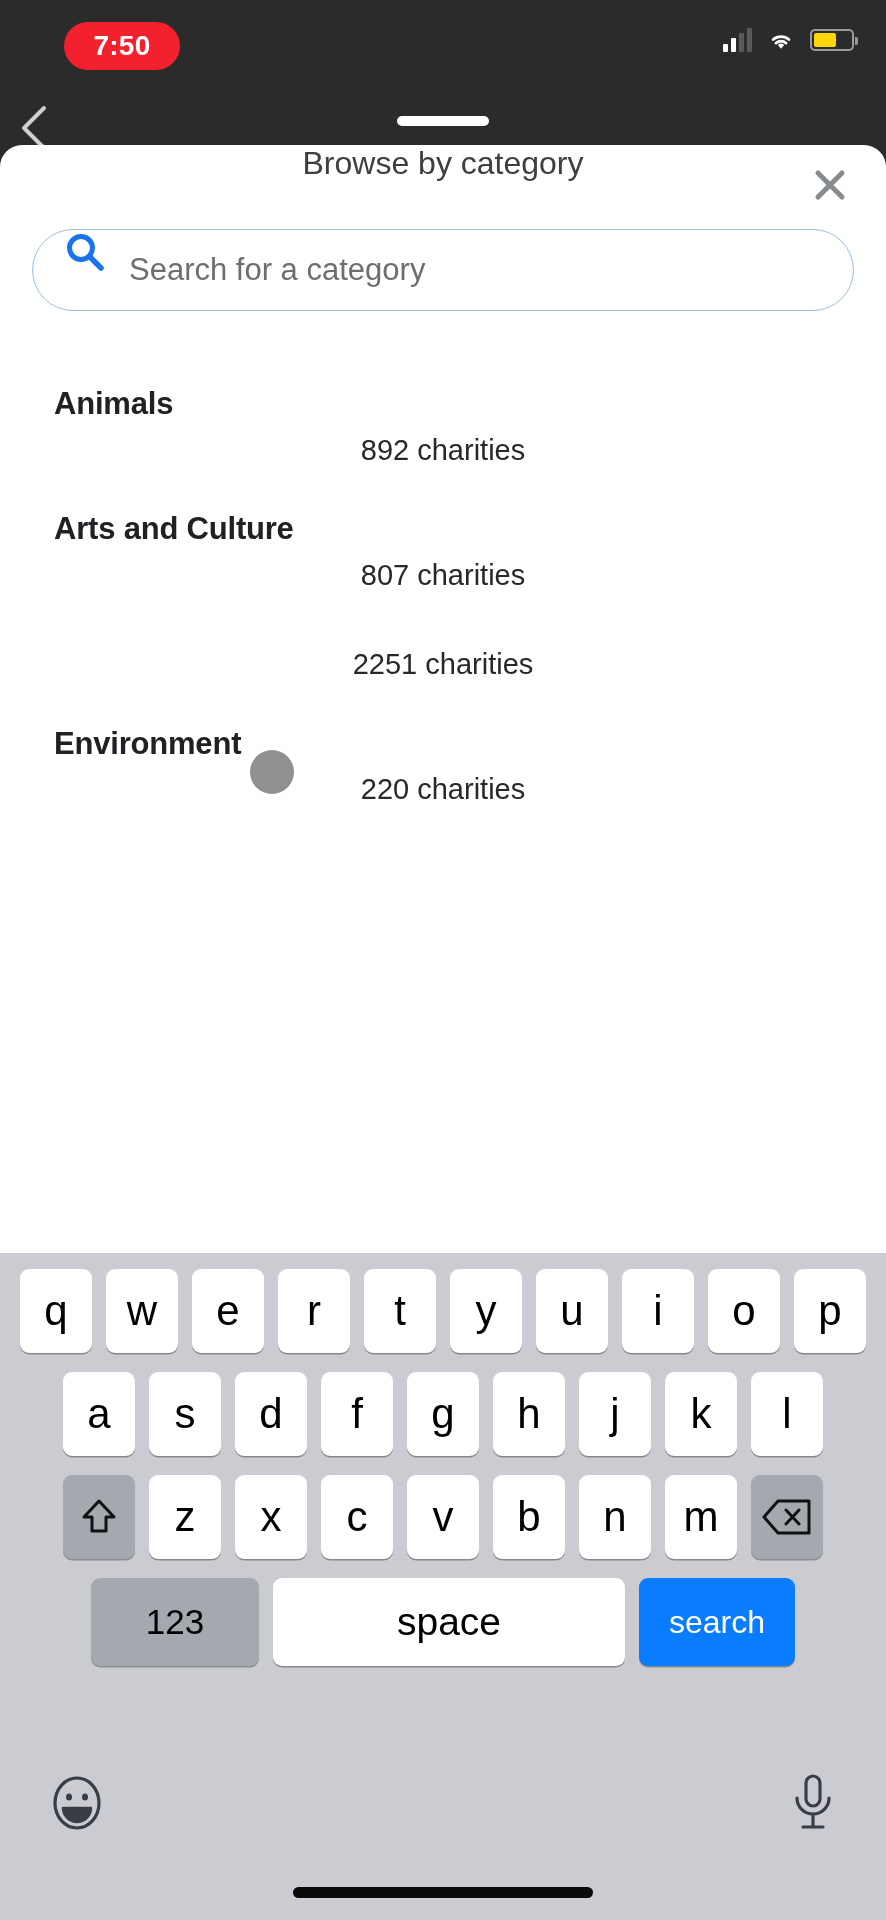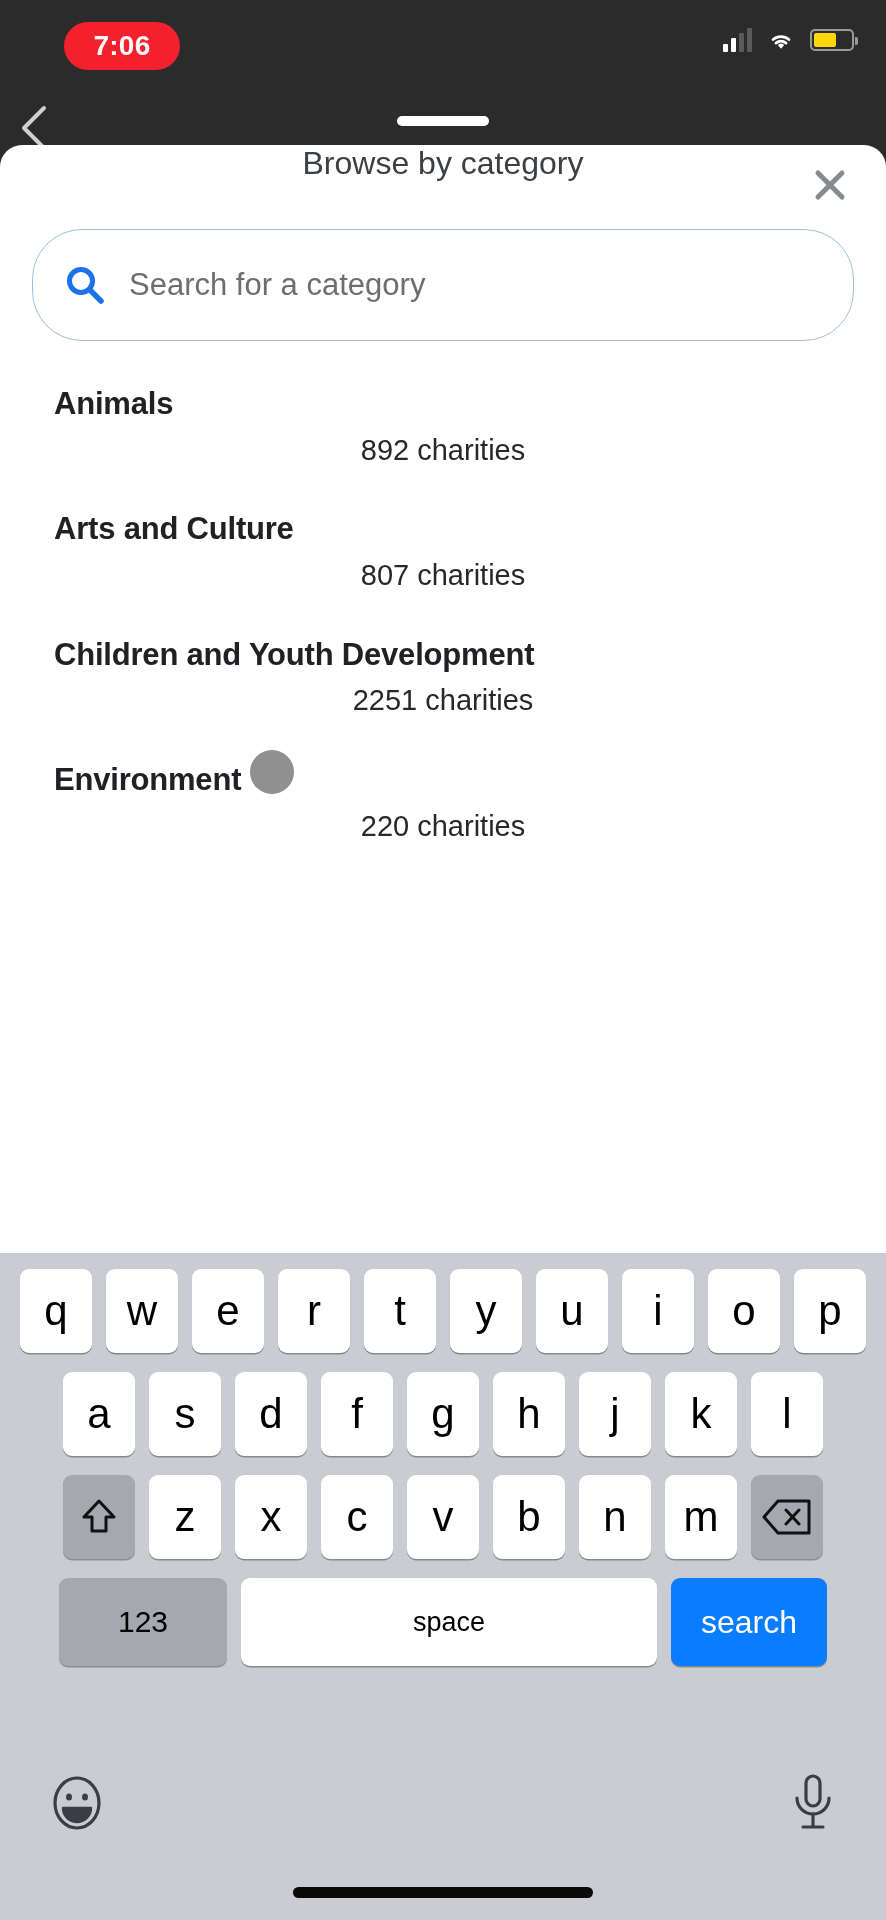--- a/index.html
+++ b/index.html
@@ -88,25 +88,25 @@
     position: absolute; right: 30px; top: 50%;
     transform: translateY(-50%);
     width: 52px; height: 52px;
     display: flex; align-items: center; justify-content: center;
     cursor: pointer;
   }
 
   
   #search-field {
     position: absolute; left: 32px; top: 84px;
-    width: 822px; height: 112px;
+    width: 822px; height: 82px;
     border: 1.5px solid #9cc0dd;
     border-radius: 50px;
     background: #ffffff;
-    display: flex; align-items: center;
+    display: flex; 
     padding: 0 30px;
   }
   #search-icon { flex: 0 0 auto; margin-right: 22px; }
   #search-input {
     flex: 1 1 auto;
     border: none; outline: none; background: transparent;
     font-family: "Liberation Sans", sans-serif;
     font-size: 31px; color: #202124;
   }
   #search-input::placeholder { color: #6d6e71; }
@@ -173,22 +173,22 @@
   #kb-row-2 .key { width: 72px; }
   #kb-row-3 { gap: 14px; }
   #kb-row-3 .key { width: 72px; }
   .key.special {
     background: #a5a8af;
     box-shadow: 0 1.5px 0 rgba(0,0,0,0.3);
   }
   #key-shift { width: 98px; }
   #key-backspace { width: 98px; }
   #kb-row-4 { gap: 14px; margin-top: 4px; }
-  #key-123 { width: 168px; font-size: 30px; }
-  #key-space { width: 416px; font-size: 27px; text-align: center; }
+  #key-123 { width: 168px; font-size: 35px; }
+  #key-space { width: 352px; font-size: 39px; text-align: center; }
   #key-search {
     width: 156px; font-size: 32px;
     background: #0a7cff; color: #ffffff;
   }
   #kb-row-4 .key { height: 88px; }
 
   #kb-bottom-row {
     position: absolute; left: 0; bottom: 72px;
     width: 886px; height: 86px;
     display: flex; align-items: center; justify-content: space-between;
@@ -204,21 +204,21 @@
     border-radius: 6px;
   }
 </style>
 </head>
 <body>
 
 <div id="screen">
 
   <div id="status-bar">
     <div id="recording-pill">
-      <span>7:06</span>
+      <span>7:50</span>
     </div>
     <div id="status-right">
       <div class="sig-bars">
         <i></i>
           <i></i>
           <i></i>
           <i></i>
       </div>
       <svg class="wifi-icon" viewBox="0 0 24 20">
         <path d="M12 17.2l2.6-3.1a4 4 0 0 0-5.2 0L12 17.2z" fill="#ffffff"></path>
@@ -261,21 +261,20 @@
         <div class="category-name">Animals</div>
         <div class="category-count">892 charities</div>
       </div>
 
       <div class="category-item">
         <div class="category-name">Arts and Culture</div>
         <div class="category-count">807 charities</div>
       </div>
 
       <div class="category-item">
-        <div class="category-name">Children and Youth Development</div>
         <div class="category-count">2251 charities</div>
       </div>
 
       <div class="category-item">
         <div class="category-name">Environment</div>
         <div class="category-count">220 charities</div>
       </div>
 
 
     </div>

